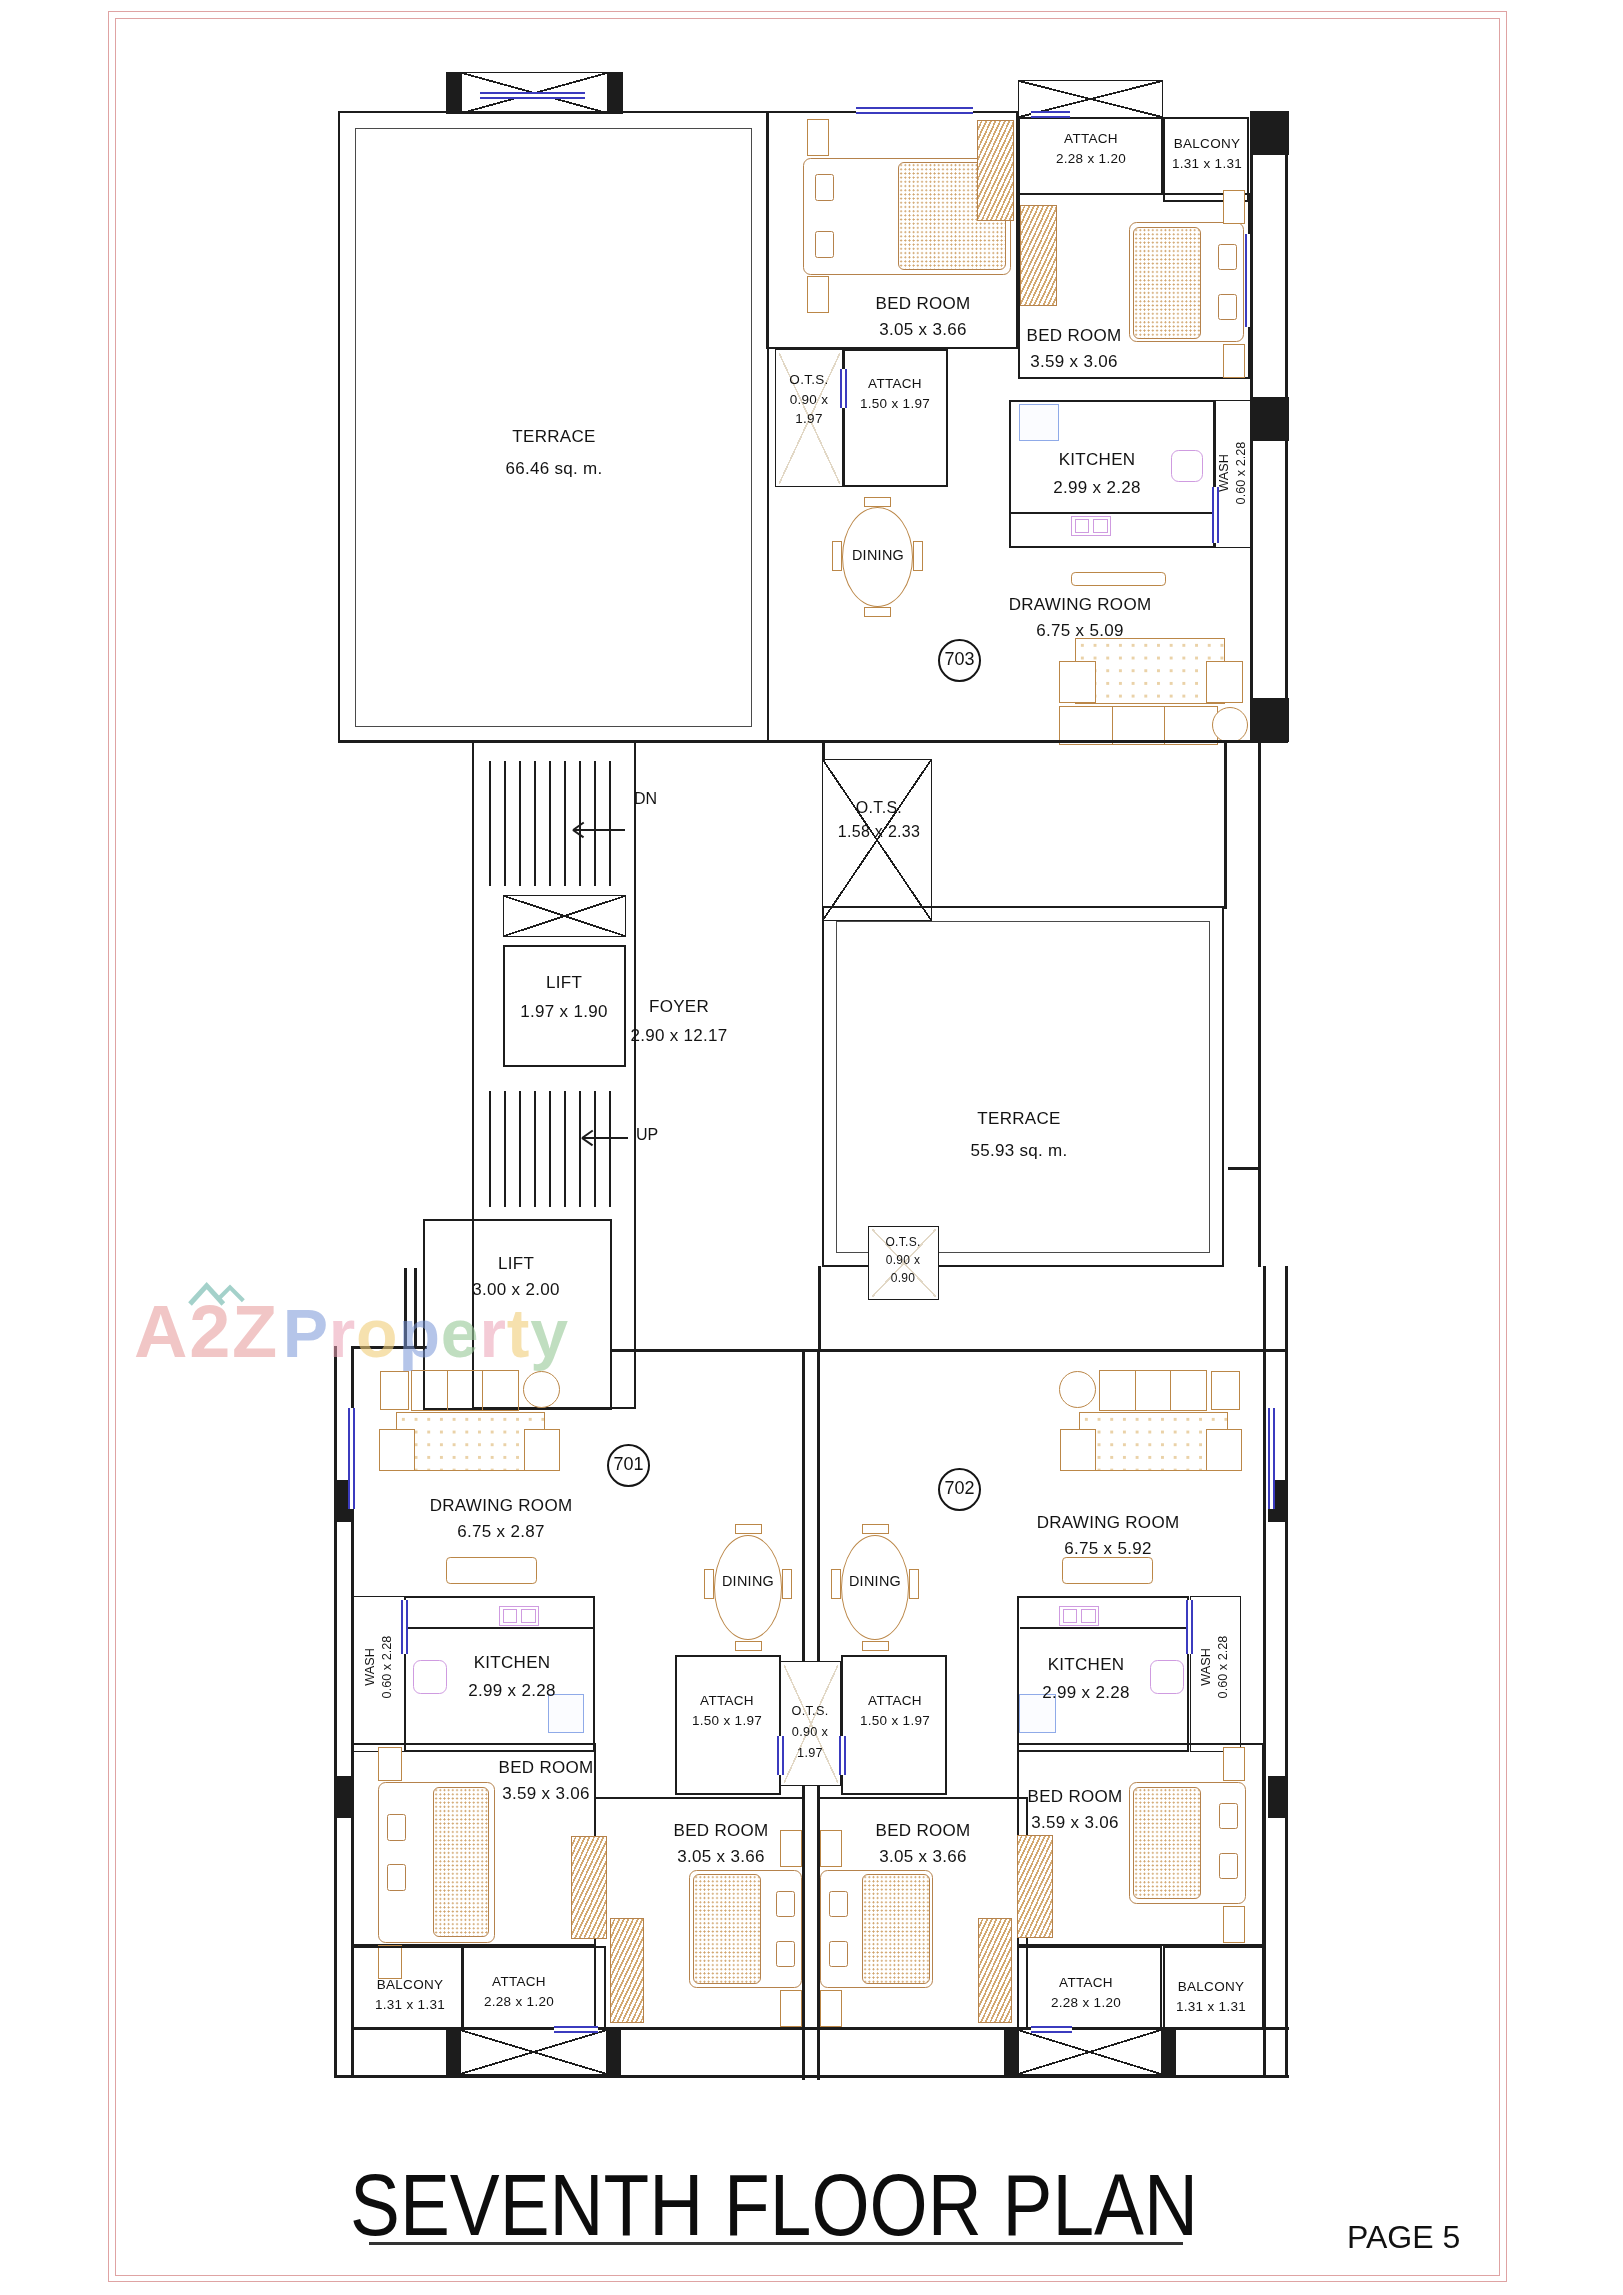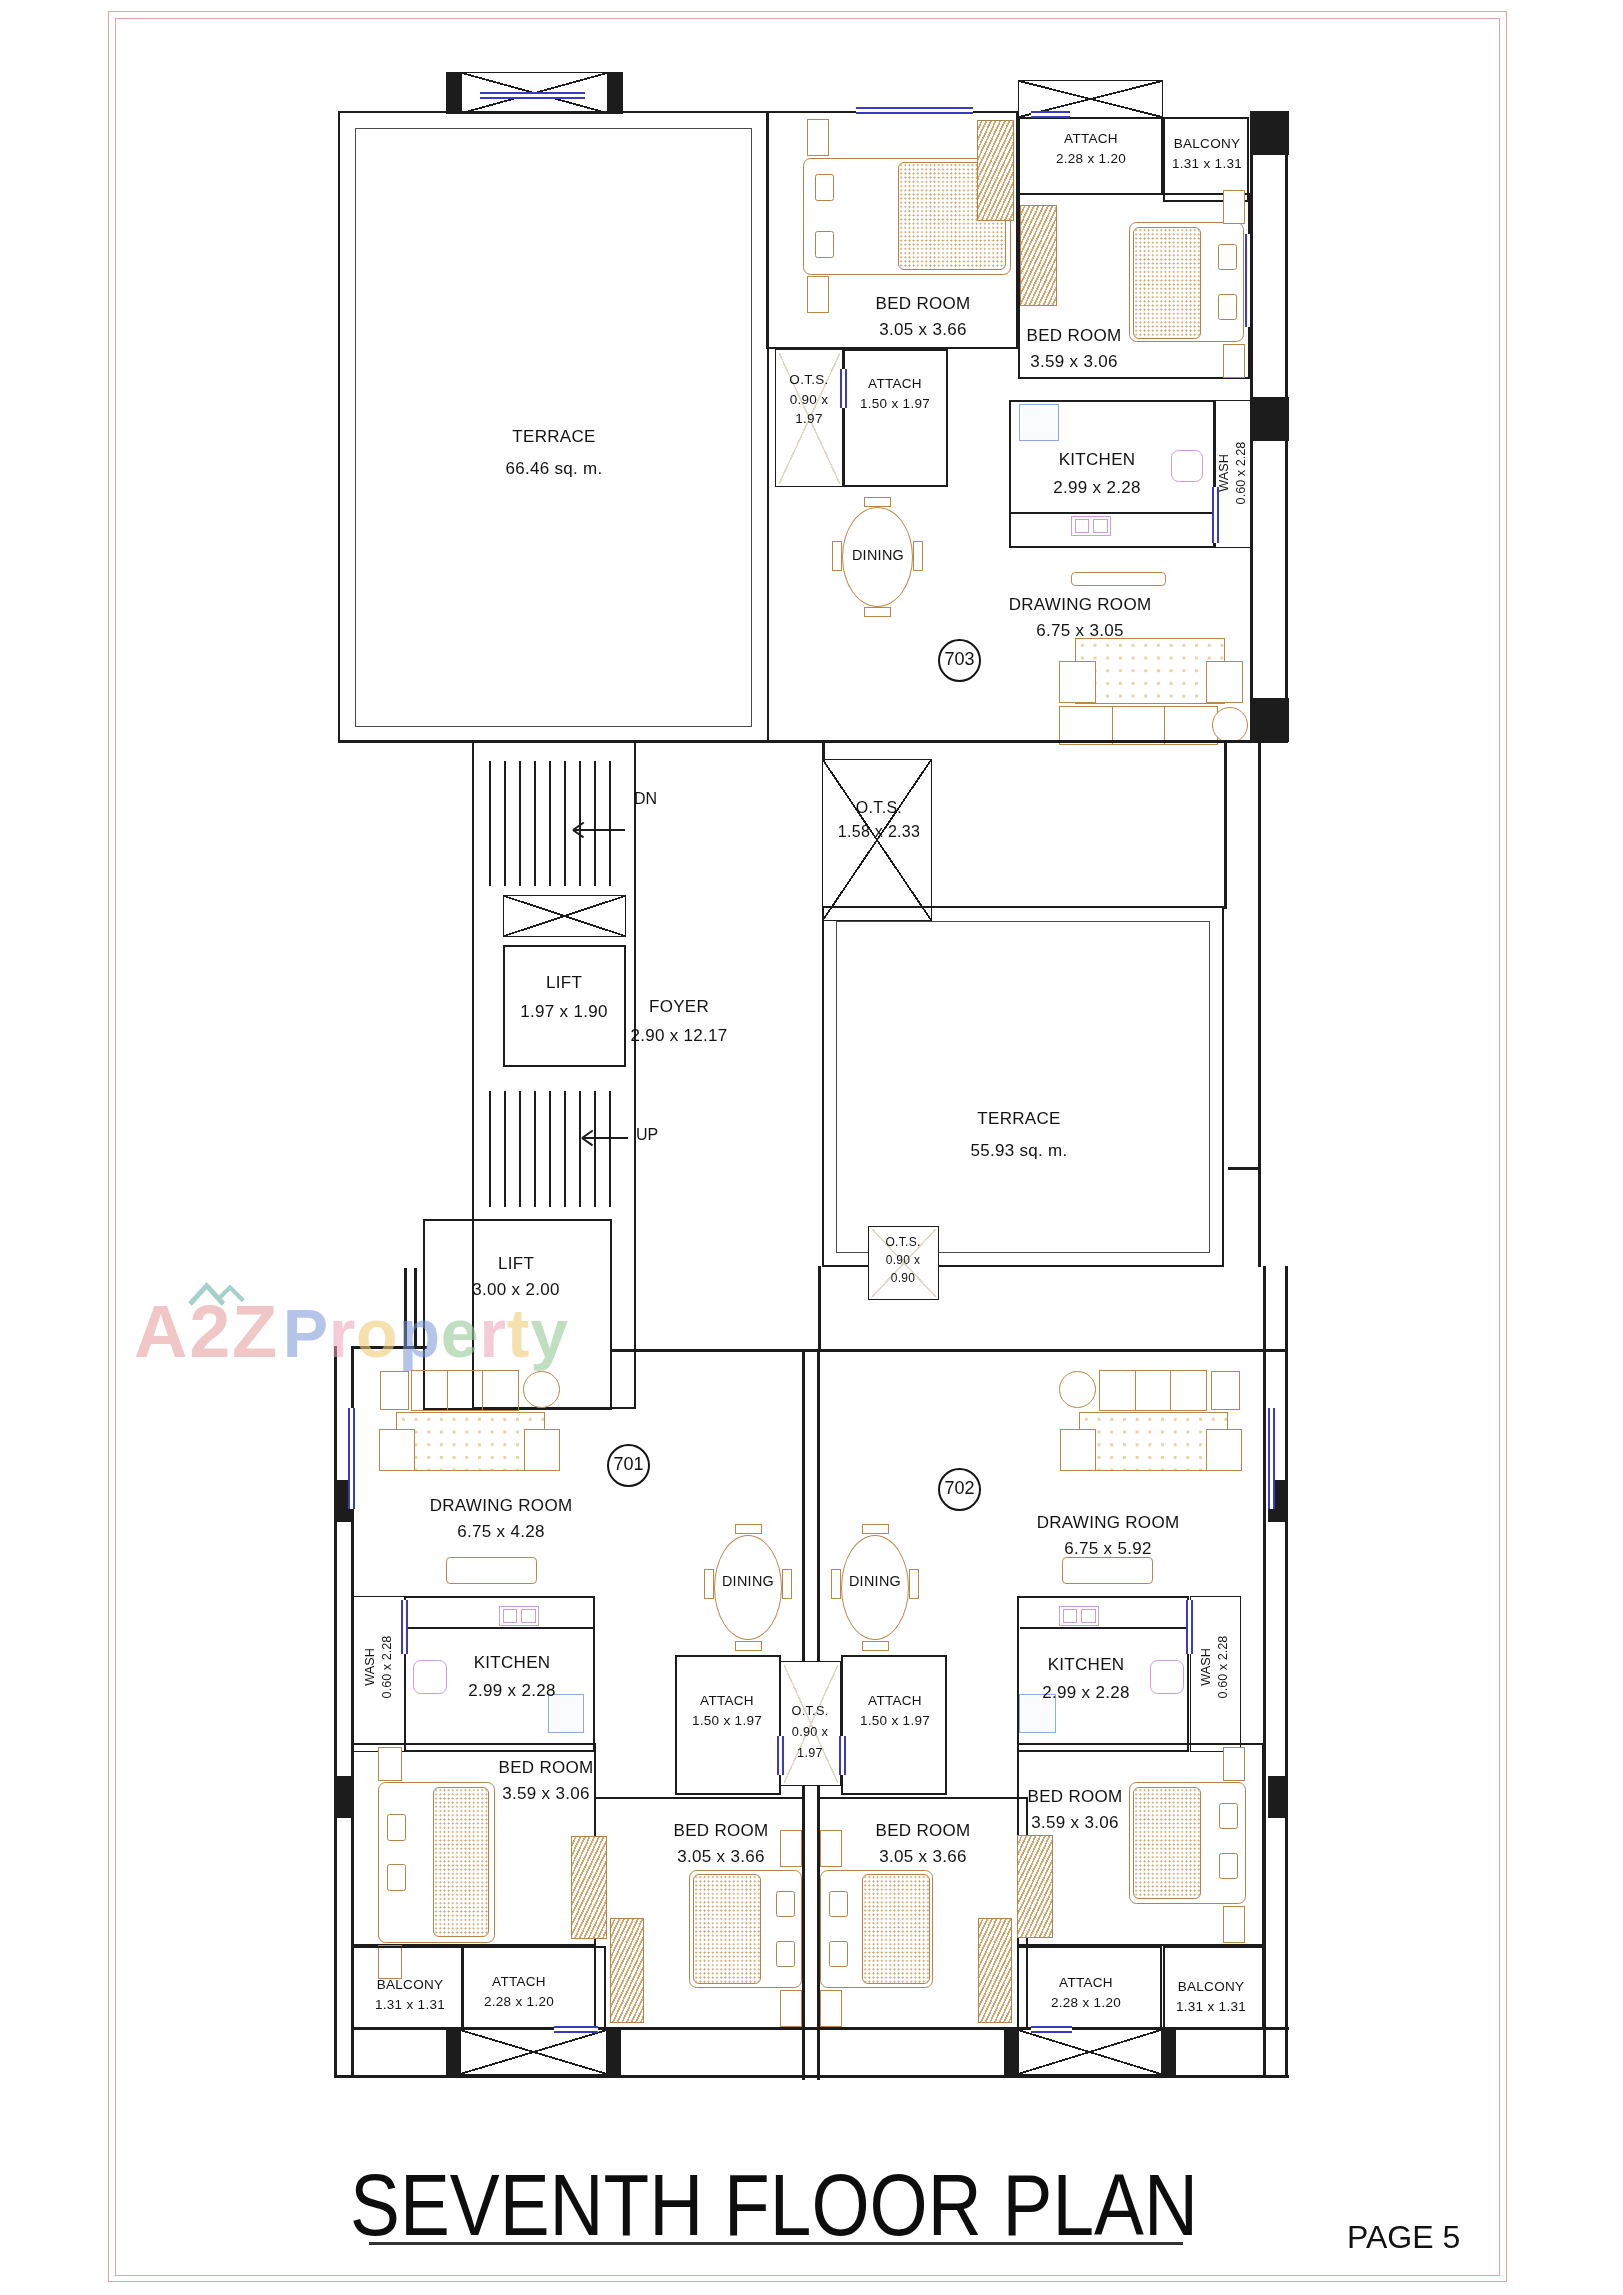--- a/index.html
+++ b/index.html
@@ -304,35 +304,35 @@
   <div class="lab g2" style="left:554px;top:421px"><span>TERRACE</span><br><span>66.46 sq. m.</span></div>
   <div class="lab" style="left:923px;top:291px"><span>BED ROOM</span><br><span>3.05 x 3.66</span></div>
   <div class="lab" style="left:1074px;top:323px"><span>BED ROOM</span><br><span>3.59 x 3.06</span></div>
   <div class="lab s16" style="left:1091px;top:129px"><span>ATTACH</span><br><span>2.28 x 1.20</span></div>
   <div class="lab s16" style="left:1207px;top:134px"><span>BALCONY</span><br><span>1.31 x 1.31</span></div>
   <div class="lab s16" style="left:809px;top:370px;line-height:1.45"><span>O.T.S.</span><br><span>0.90 x</span><br><span>1.97</span></div>
   <div class="lab s16" style="left:895px;top:374px"><span>ATTACH</span><br><span>1.50 x 1.97</span></div>
   <div class="lab g16" style="left:1097px;top:446px"><span>KITCHEN</span><br><span>2.99 x 2.28</span></div>
   <div class="vlab" style="left:1233px;top:473px"><span>WASH</span><br><span>0.60 x 2.28</span></div>
   <div class="lab s17" style="left:878px;top:545px"><span>DINING</span></div>
-  <div class="lab" style="left:1080px;top:592px"><span>DRAWING ROOM</span><br><span>6.75 x 3.05</span></div>
+  <div class="lab" style="left:1080px;top:592px"><span>DRAWING ROOM</span><br><span>6.75 x 5.09</span></div>
   <div class="uc" style="left:938px;top:639px"><span>703</span></div>
 
   <div class="lab s19" style="left:879px;top:796px"><span>O.T.S.</span><br><span>1.58 x 2.33</span></div>
   <div class="labL" style="left:634px;top:790px"><span>DN</span></div>
   <div class="lab g17" style="left:564px;top:969px"><span>LIFT</span><br><span>1.97 x 1.90</span></div>
   <div class="lab g17" style="left:679px;top:993px"><span>FOYER</span><br><span>2.90 x 12.17</span></div>
   <div class="labL" style="left:636px;top:1126px"><span>UP</span></div>
   <div class="lab g2" style="left:1019px;top:1103px"><span>TERRACE</span><br><span>55.93 sq. m.</span></div>
   <div class="lab" style="left:516px;top:1251px"><span>LIFT</span><br><span>3.00 x 2.00</span></div>
   <div class="lab s14" style="left:903px;top:1233px;line-height:1.5"><span>O.T.S.</span><br><span>0.90 x</span><br><span>0.90</span></div>
 
   <div class="uc" style="left:607px;top:1444px"><span>701</span></div>
   <div class="uc" style="left:938px;top:1468px"><span>702</span></div>
-  <div class="lab" style="left:501px;top:1493px"><span>DRAWING ROOM</span><br><span>6.75 x 4.28</span></div>
+  <div class="lab" style="left:501px;top:1493px"><span>DRAWING ROOM</span><br><span>6.75 x 2.87</span></div>
   <div class="lab" style="left:1108px;top:1510px"><span>DRAWING ROOM</span><br><span>6.75 x 5.92</span></div>
   <div class="lab s17" style="left:748px;top:1571px"><span>DINING</span></div>
   <div class="lab s17" style="left:875px;top:1571px"><span>DINING</span></div>
   <div class="lab g16" style="left:512px;top:1649px"><span>KITCHEN</span><br><span>2.99 x 2.28</span></div>
   <div class="lab g16" style="left:1086px;top:1651px"><span>KITCHEN</span><br><span>2.99 x 2.28</span></div>
   <div class="vlab" style="left:379px;top:1667px"><span>WASH</span><br><span>0.60 x 2.28</span></div>
   <div class="vlab" style="left:1215px;top:1667px"><span>WASH</span><br><span>0.60 x 2.28</span></div>
   <div class="lab s16" style="left:727px;top:1691px"><span>ATTACH</span><br><span>1.50 x 1.97</span></div>
   <div class="lab s15" style="left:810px;top:1701px;line-height:1.65"><span>O.T.S.</span><br><span>0.90 x</span><br><span>1.97</span></div>
   <div class="lab s16" style="left:895px;top:1691px"><span>ATTACH</span><br><span>1.50 x 1.97</span></div>

